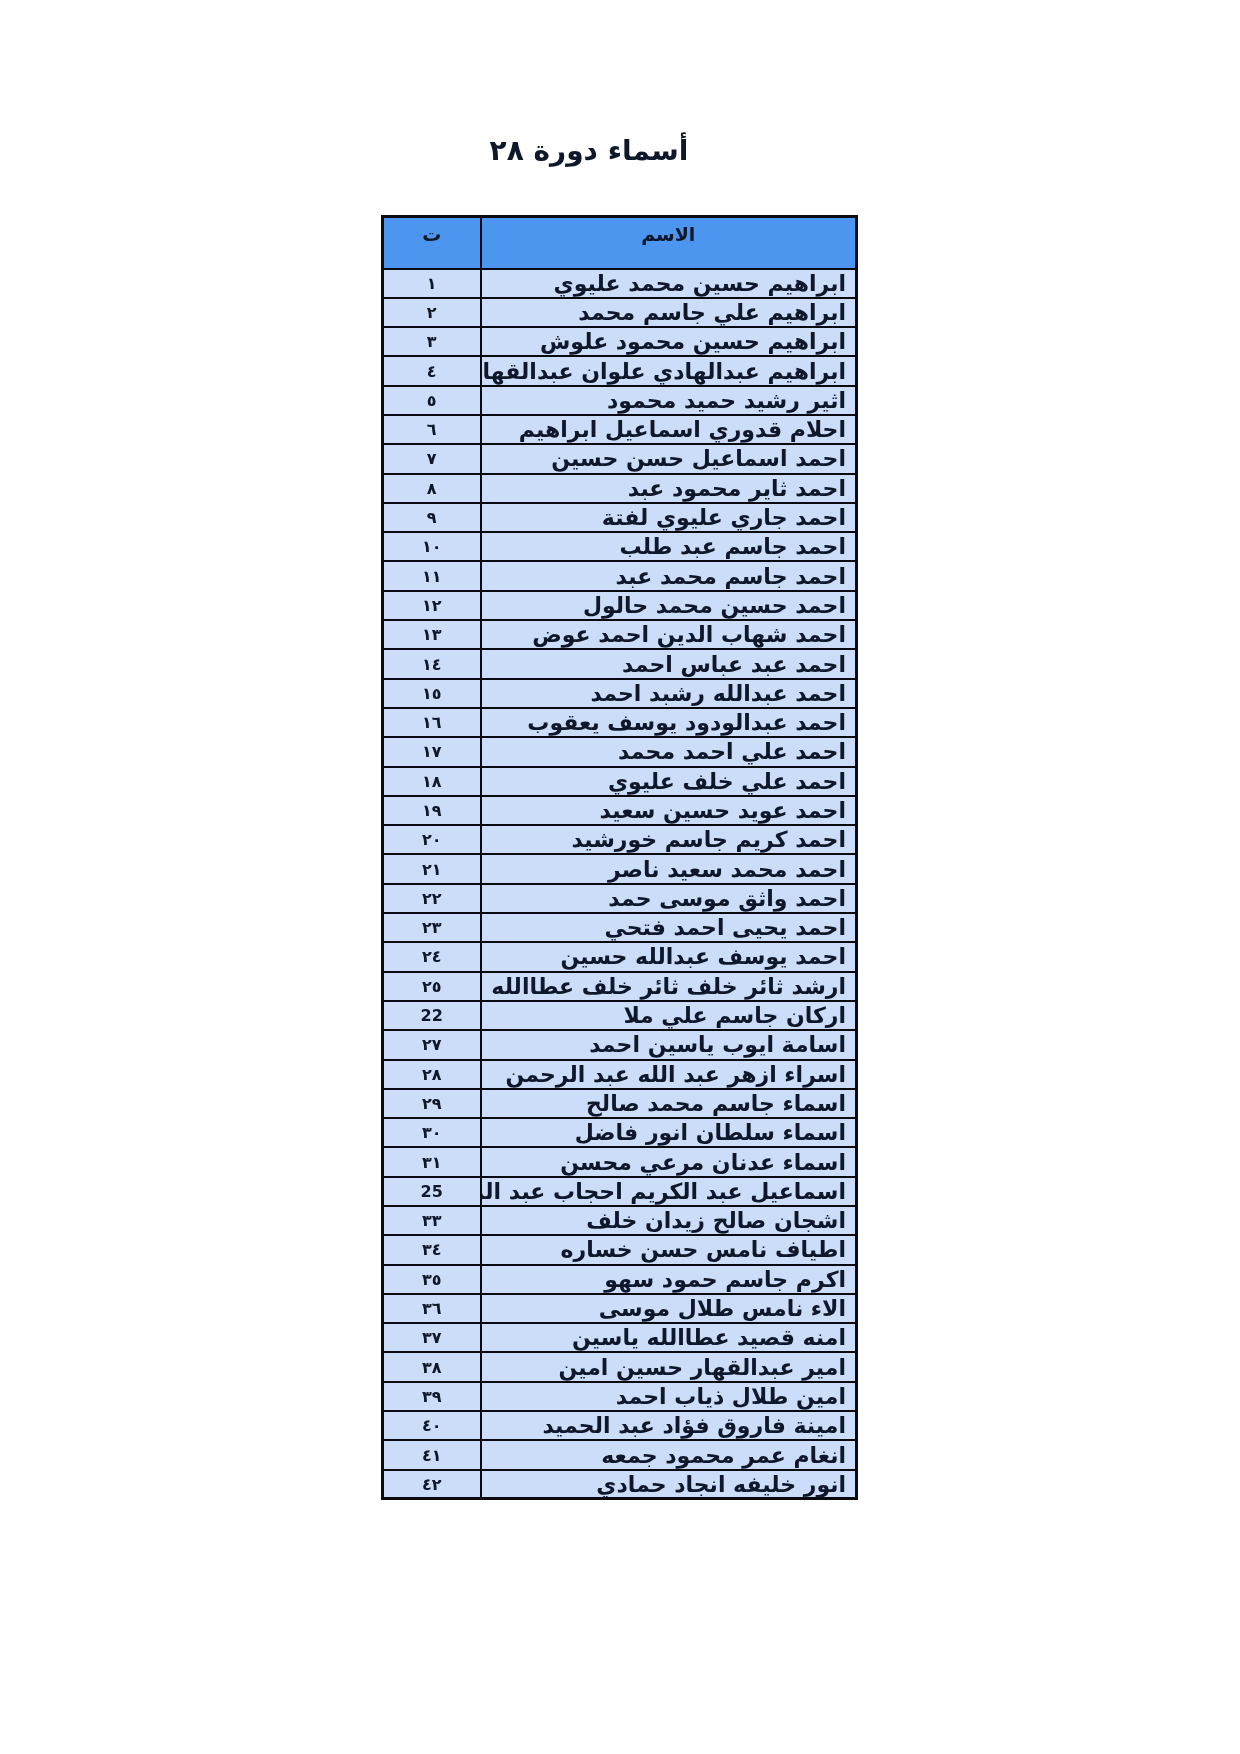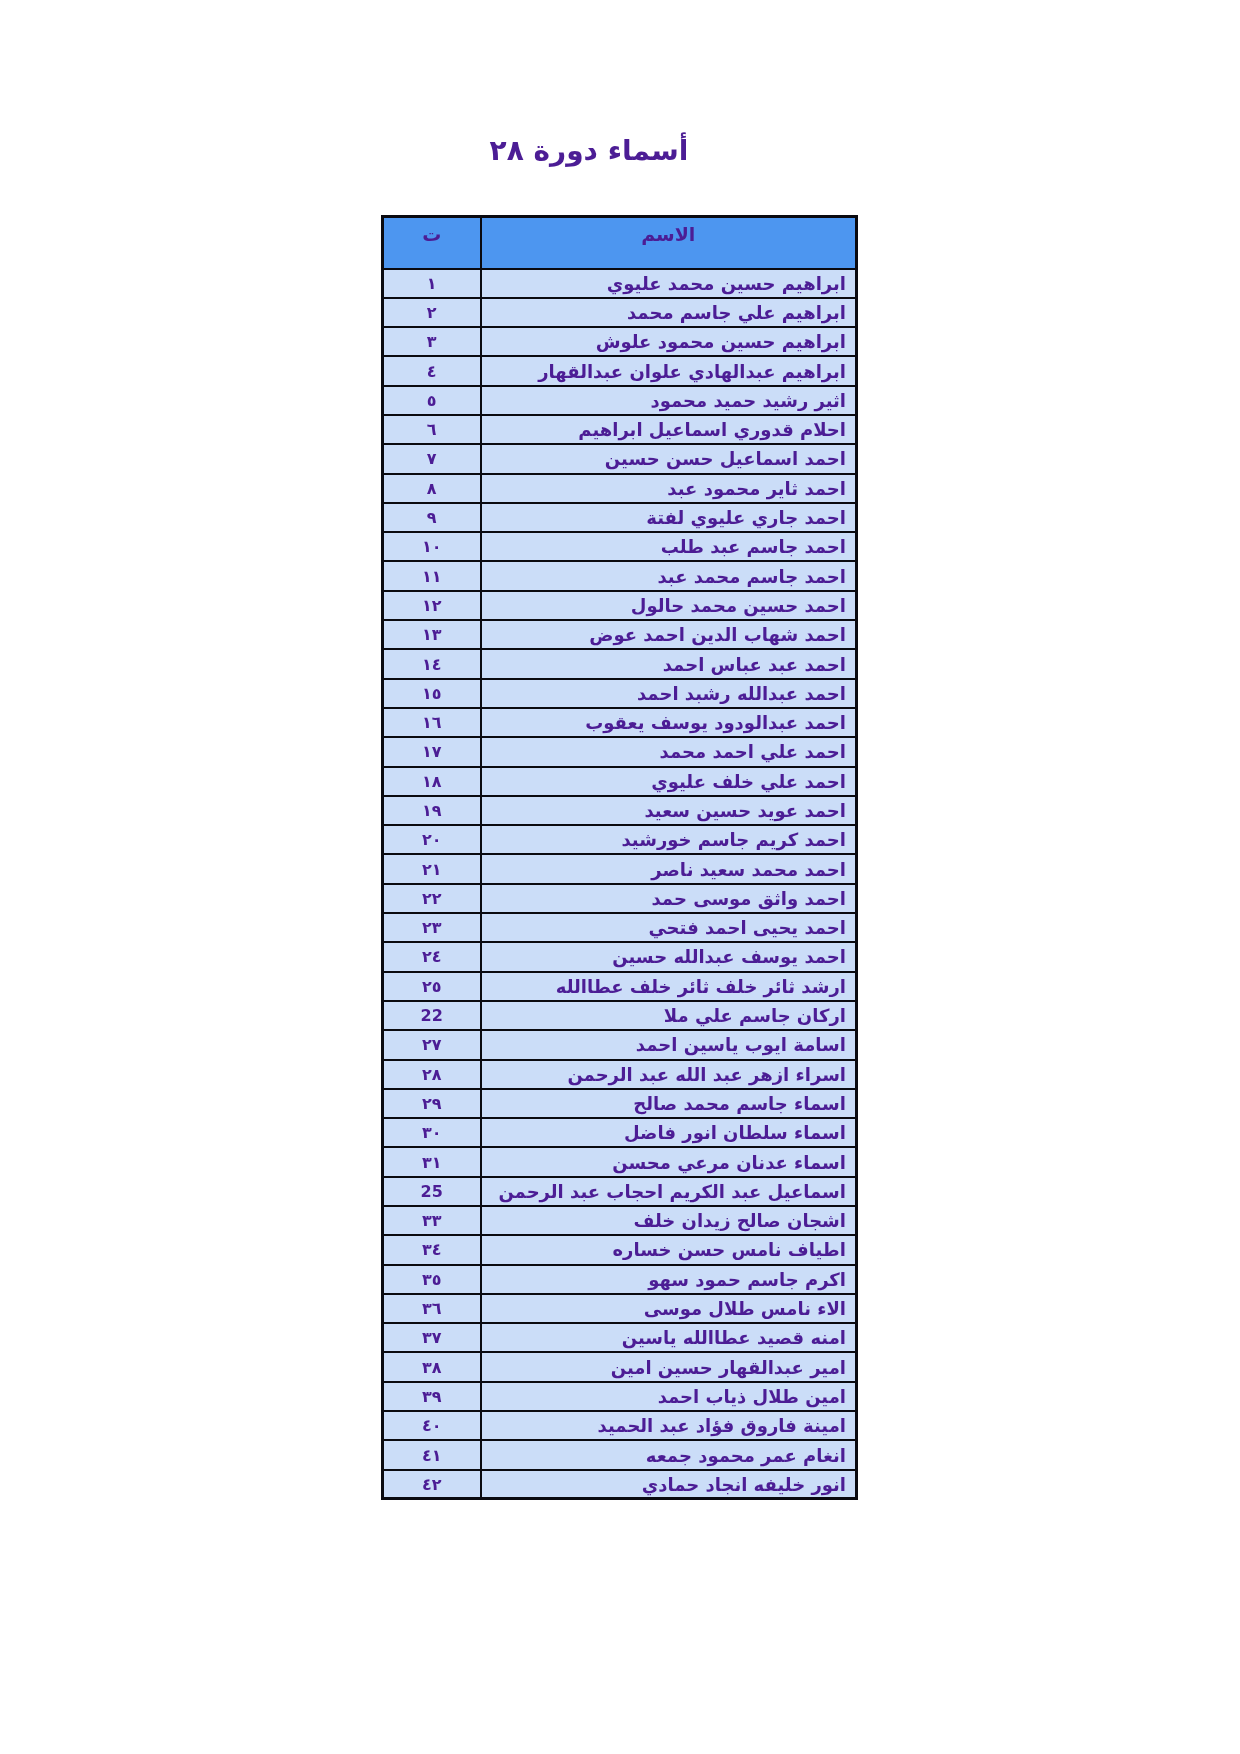--- a/index.html
+++ b/index.html
@@ -4,21 +4,21 @@
 <style>
   * { margin:0; padding:0; box-sizing:border-box; }
   html,body { background:#ffffff; }
   .page {
     position:relative;
     width:1240px;
     height:1754px;
     background:#ffffff;
     font-family:"DejaVu Sans", sans-serif;
     direction:rtl;
-    color:#4c1d95;
+    color:#0f172a;
     overflow:hidden;
   }
   .doc-title {
     position:absolute;
     top:134px;
     left:352px;
     width:474px;
     text-align:center;
     font-size:28px;
     font-weight:bold;
@@ -53,21 +53,21 @@
     height:29.3px;
     vertical-align:middle;
     font-weight:bold;
     overflow:hidden;
     white-space:nowrap;
   }
   tbody td.name-cell {
     text-align:right;
     padding-right:9px;
     padding-left:4px;
-    font-size:18px;
+    font-size:22px;
   }
   tbody td.serial-cell {
     text-align:center;
     font-size:16px;
   }
 </style>
 </head>
 <body>
 
 <div class="page">

